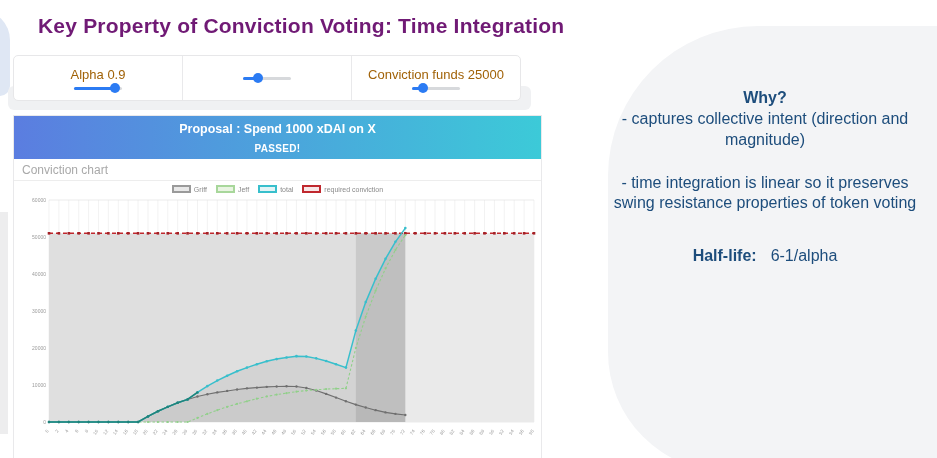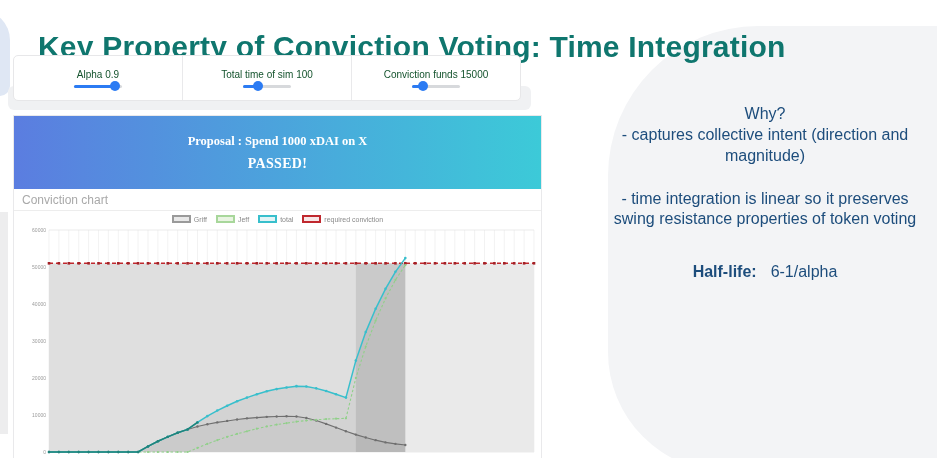--- a/index.html
+++ b/index.html
@@ -7,58 +7,58 @@
     width:937px;height:458px;position:relative;overflow:hidden;
     background:#ffffff;font-family:"Liberation Sans",sans-serif;
   }
   
   .corner-blue{position:absolute;left:-30px;top:10px;width:40px;height:86px;
     background:#dfe7f4;border-radius:0 30px 10px 0;}
   .left-sliver{position:absolute;left:0;top:212px;width:8px;height:222px;background:#ededee;}
   .right-blob{position:absolute;left:608px;top:26px;width:352px;height:446px;
     background:#f3f4f6;border-radius:150px 0 0 120px;}
 
-  .page-title{position:absolute;left:38px;top:10px;font-size:30px;font-weight:800;
-    color:#0f766e;letter-spacing:.2px;}
+  .page-title{position:absolute;left:38px;top:0;font-size:21px;font-weight:800;
+    color:#701a75;letter-spacing:.2px;}
 
   
   .controls-backing{position:absolute;left:8px;top:86px;width:523px;height:24px;
     background:#f0f1f3;border-radius:6px;}
   .controls-card{position:absolute;left:13px;top:55px;width:508px;height:46px;
     background:#fff;border:1px solid #e7e7e9;border-radius:5px;display:flex;box-sizing:border-box;}
   .control-cell{flex:1;border-right:1px solid #e9e9eb;display:flex;flex-direction:column;
     align-items:center;justify-content:center;gap:5px;}
   .control-cell:last-child{border-right:none;}
-  .control-label{font-size:10px;color:#14532d;}
+  .control-label{font-size:13px;color:#a16207;}
   .slider-track{width:48px;height:3px;background:#d7d9dc;border-radius:2px;position:relative;cursor:pointer;}
   .slider-fill{height:3px;background:#2b7bf3;border-radius:2px;width:50%;}
   .slider-thumb{position:absolute;top:-3.5px;left:50%;width:10px;height:10px;
     background:#2b7bf3;border-radius:50%;}
 
   
   .main-card{position:absolute;left:13px;top:115px;width:527px;height:343px;background:#fff;
     border:1px solid #e9e9eb;border-bottom:none;box-sizing:content-box;}
-  .banner{height:73px;background:linear-gradient(90deg,#5b7de0,#3ccad8);color:#fff;
-    display:flex;flex-direction:column;align-items:center;justify-content:center;gap:7px;font-family:Liberation Serif, serif;}
+  .banner{height:43px;background:linear-gradient(90deg,#5b7de0,#3ccad8);color:#fff;
+    display:flex;flex-direction:column;align-items:center;justify-content:center;gap:7px;}
   .banner-title{font-size:12.5px;font-weight:600;}
-  .banner-status{font-size:14px;font-weight:700;letter-spacing:.3px;}
+  .banner-status{font-size:10px;font-weight:700;letter-spacing:.3px;}
   .chart-toolbar{height:21px;border-bottom:1px solid #ededed;display:flex;align-items:center;
     padding-left:8px;font-size:12px;color:#a9a9a9;}
   .chart-area{position:relative;height:266px;}
   .legend-row{position:absolute;top:4px;left:0;right:0;display:flex;justify-content:center;
     gap:9px;align-items:center;z-index:2;}
   .legend-item{display:flex;align-items:center;gap:3px;font-size:7px;color:#8a8a8a;cursor:pointer;}
   .legend-swatch{width:19px;height:8px;border:2px solid;box-sizing:border-box;}
   #chart-svg{position:absolute;left:0;top:0;}
 
   
   .why-panel{position:absolute;left:600px;top:88px;width:330px;text-align:center;
     color:#1d4d7c;font-size:16px;line-height:1.27;}
   .why-panel p{margin:0 0 23px;}
-  .why-title{font-weight:400;margin:16px 0 1px !important;}
+  .why-title{font-weight:700;margin:0 0 1px !important;}
   .halflife{margin-top:32px !important;}
   .halflife b{margin-right:14px;}
 </style>
 </head>
 <body>
 
 <div class="corner-blue"></div>
 <div class="left-sliver"></div>
 <div class="right-blob"></div>
 
@@ -67,28 +67,27 @@
 <div class="controls-backing"></div>
 <div class="controls-card">
   <div class="control-cell">
     <div class="control-label"><span>Alpha</span>&nbsp;<span>0.9</span></div>
     <div class="slider-track">
       <div class="slider-fill" style="width: 85%;"></div>
       <div class="slider-thumb" style="left: calc(85% - 5px);"></div>
     </div>
   </div>
   <div class="control-cell">
-    <div class="control-label"><span>Total time of sim</span>&nbsp;<span>100</span></div>
     <div class="slider-track">
       <div class="slider-fill" style="width: 31%;"></div>
       <div class="slider-thumb" style="left: calc(31% - 5px);"></div>
     </div>
   </div>
   <div class="control-cell">
-    <div class="control-label"><span>Conviction funds</span>&nbsp;<span>15000</span></div>
+    <div class="control-label"><span>Conviction funds</span>&nbsp;<span>25000</span></div>
     <div class="slider-track">
       <div class="slider-fill" style="width: 22%;"></div>
       <div class="slider-thumb" style="left: calc(22% - 5px);"></div>
     </div>
   </div>
 </div>
 
 <div class="main-card">
   <div class="banner">
     <div class="banner-title">Proposal : Spend 1000 xDAI on X</div>

